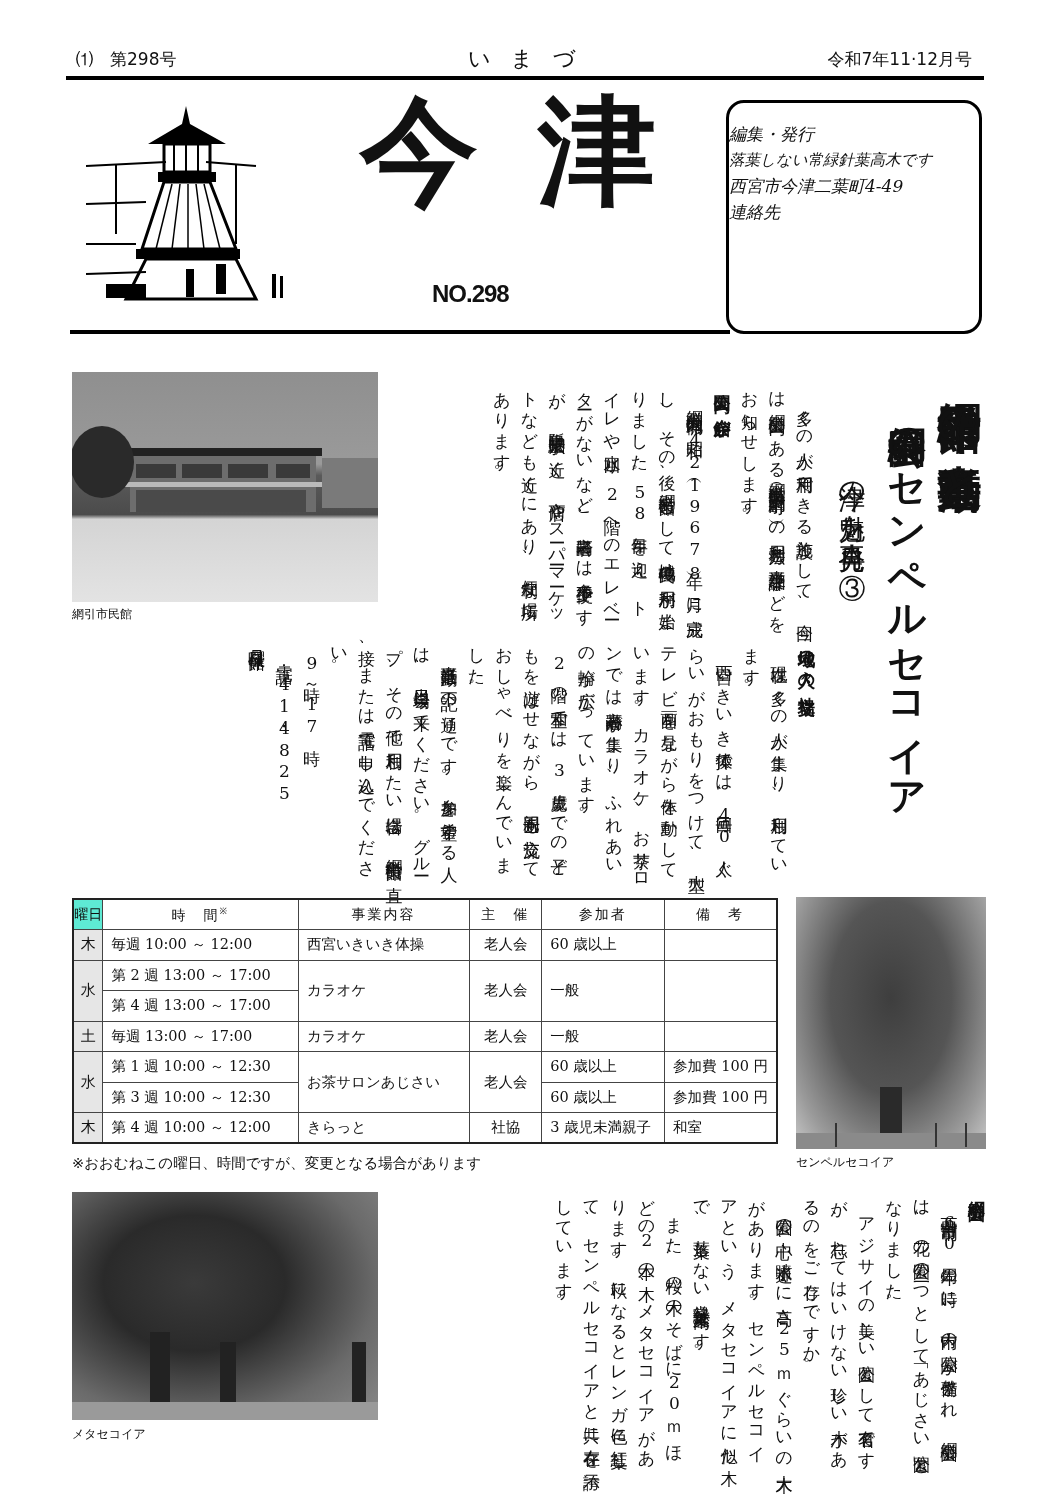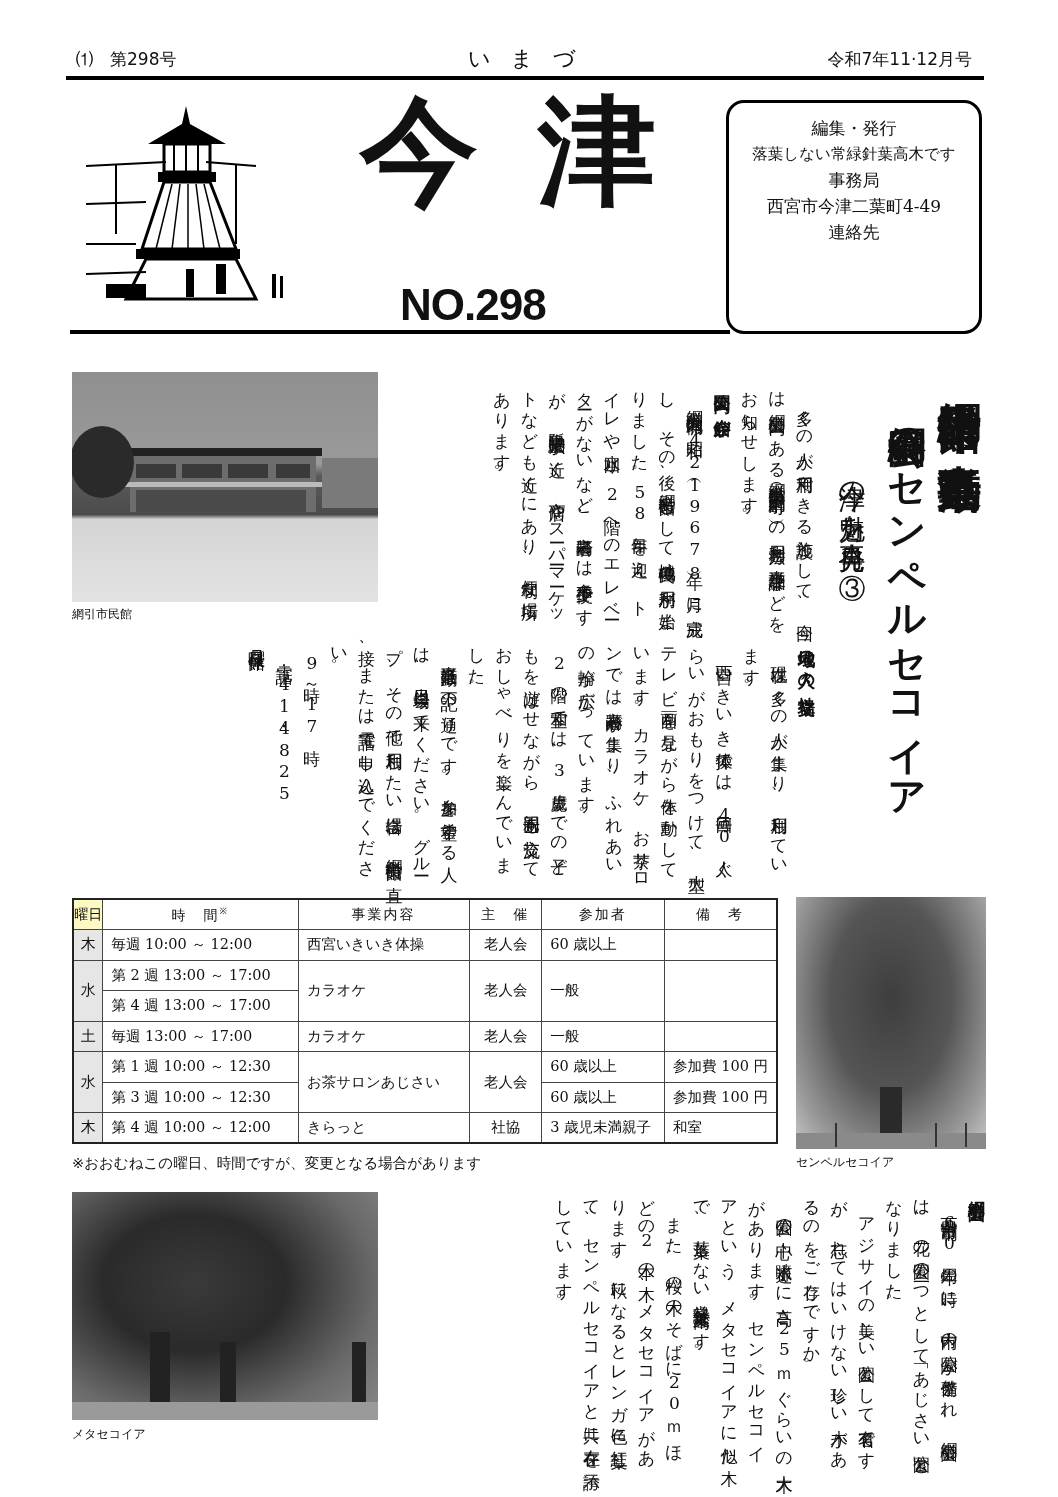--- a/index.html
+++ b/index.html
@@ -10,23 +10,23 @@
 
   
   .run-left { left: 76px; top: 48px; font-family: "DejaVu Sans", "Liberation Sans", sans-serif; font-size: 17px; }
   .run-center { left: 468px; top: 44px; font-family: "DejaVu Sans", "Liberation Sans", sans-serif; font-size: 22px; letter-spacing: 20px; }
   .run-right { right: 86px; top: 48px; font-family: "DejaVu Sans", "Liberation Sans", sans-serif; font-size: 17px; }
   .run-rule { left: 66px; top: 76px; width: 918px; height: 4px; background: #000; }
 
   
   .lantern { left: 86px; top: 104px; width: 220px; height: 210px; }
   .title-big { left: 360px; top: 92px; font-family: "DejaVu Sans", "Liberation Sans", sans-serif; font-weight: bold; font-size: 118px; letter-spacing: 60px; line-height: 1; }
-  .issue-no { left: 400px; top: 280px; font-family: "Liberation Sans", "DejaVu Sans", sans-serif; font-weight: bold; font-size: 44px; letter-spacing: -1px; }
+  .issue-no { left: 432px; top: 280px; font-family: "Liberation Sans", "DejaVu Sans", sans-serif; font-weight: bold; font-size: 24px; letter-spacing: -1px; }
   .mast-rule { left: 70px; top: 330px; width: 660px; height: 4px; background: #000; }
-  .info-box { left: 726px; top: 100px; width: 256px; height: 234px; border: 3px solid #000; border-radius: 18px; text-align: center; font-size: 17px; line-height: 26px; padding-top: 12px; }
+  .info-box { left: 726px; top: 100px; width: 256px; height: 234px; border: 3px solid #000; border-radius: 18px; text-align: left; font-size: 17px; line-height: 26px; padding-top: 18px; font-style: italic; }
   .info-box div { white-space: nowrap; }
   .info-box .wide { letter-spacing: 4px; }
 
   
   .vt { writing-mode: vertical-rl; text-orientation: upright; }
   .vt-headline { font-family: "DejaVu Sans", "Liberation Sans", sans-serif; font-weight: bold; }
   .hl1 { left: 934px; top: 368px; font-size: 44px; line-height: 52px; letter-spacing: 2px; }
   .hl2 { left: 884px; top: 398px; font-size: 38px; line-height: 46px; letter-spacing: 1px; }
   .hl3 { left: 834px; top: 464px; font-size: 27px; line-height: 36px; font-weight: normal; font-family: "DejaVu Serif", "Liberation Serif", serif; }
 
@@ -48,21 +48,21 @@
   .photo2 { left: 796px; top: 897px; width: 190px; height: 252px; background: radial-gradient(ellipse at 50% 40%, #3e3e3e 0%, #555 45%, #9a9a9a 80%, #c9c9c9 100%); }
   .cap2 { left: 796px; top: 1154px; width: 190px; }
   .photo3 { left: 72px; top: 1192px; width: 306px; height: 228px; background: radial-gradient(ellipse at 40% 40%, #3a3a3a 0%, #2a2a2a 35%, #6a6a6a 70%, #8a8a8a 100%); }
   .cap3 { left: 72px; top: 1426px; width: 306px; }
 
   
   .sched { left: 72px; top: 898px; width: 706px; border-collapse: collapse; font-size: 14.5px; border: 2px solid #222; }
   .sched th, .sched td { border: 1px solid #444; height: 30.5px; padding: 0 8px; white-space: nowrap; }
   .sched th { font-weight: normal; text-align: center; letter-spacing: 2px; font-size: 14px; padding-left: 7px; }
   .sched td.day { background: #e6e6e6; text-align: center; width: 30px; padding: 0; font-size: 15px; }
-  .sched th.day { background: #fef9c3; width: 30px; padding: 0; letter-spacing: 0; }
+  .sched th.day { background: #5eead4; width: 30px; padding: 0; letter-spacing: 0; }
   .sched td.c { text-align: center; }
   .sched sup { font-size: 9px; vertical-align: super; }
   .note { left: 72px; top: 1154px; font-family: "DejaVu Sans", "Liberation Sans", sans-serif; font-size: 14.5px; }
 </style>
 </head>
 <body>
 
 <div class="abs run-left">⑴　第298号</div>
 <div class="abs run-center">いまづ</div>
 <div class="abs run-right">令和7年11·12月号</div>
@@ -104,21 +104,20 @@
       </g>
   </svg>
 </div>
 <div class="abs title-big">今津</div>
 <div class="abs issue-no">NO.298</div>
 <div class="abs mast-rule"></div>
 
 <div class="abs info-box">
   <div>編集・発行</div>
   <div style="font-size:15.5px;">落葉しない常緑針葉高木です</div>
-  <div>事務局</div>
   <div>西宮市今津二葉町4-49</div>
   <div>連絡先</div>
 </div>
 
 <div class="abs vt vt-headline hl1">網引市民館の事業活動と</div>
 <div class="abs vt vt-headline hl2">網引公園のセンペルセコイア</div>
 <div class="abs vt hl3">今津の魅力を再発見！③</div>
 
 <div class="abs vt body-col art1-top">
   <p class="indent">多くの人が利用できる施設として、今回は網引公園内にある網引市民館（甲子園網引町7）の利用方法と事業詳細などをお知らせします。</p>

